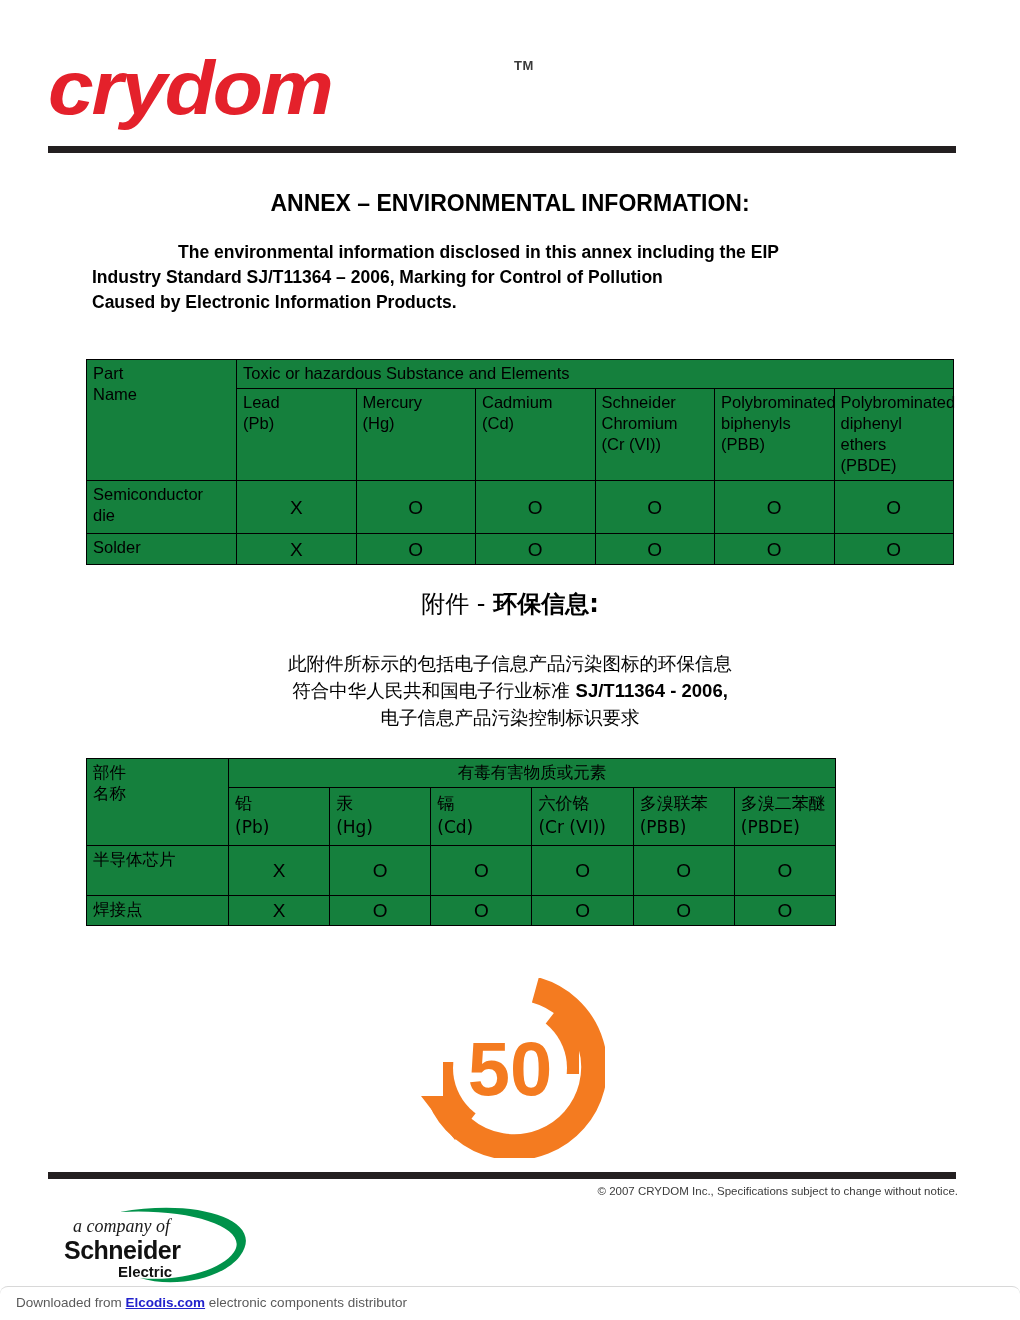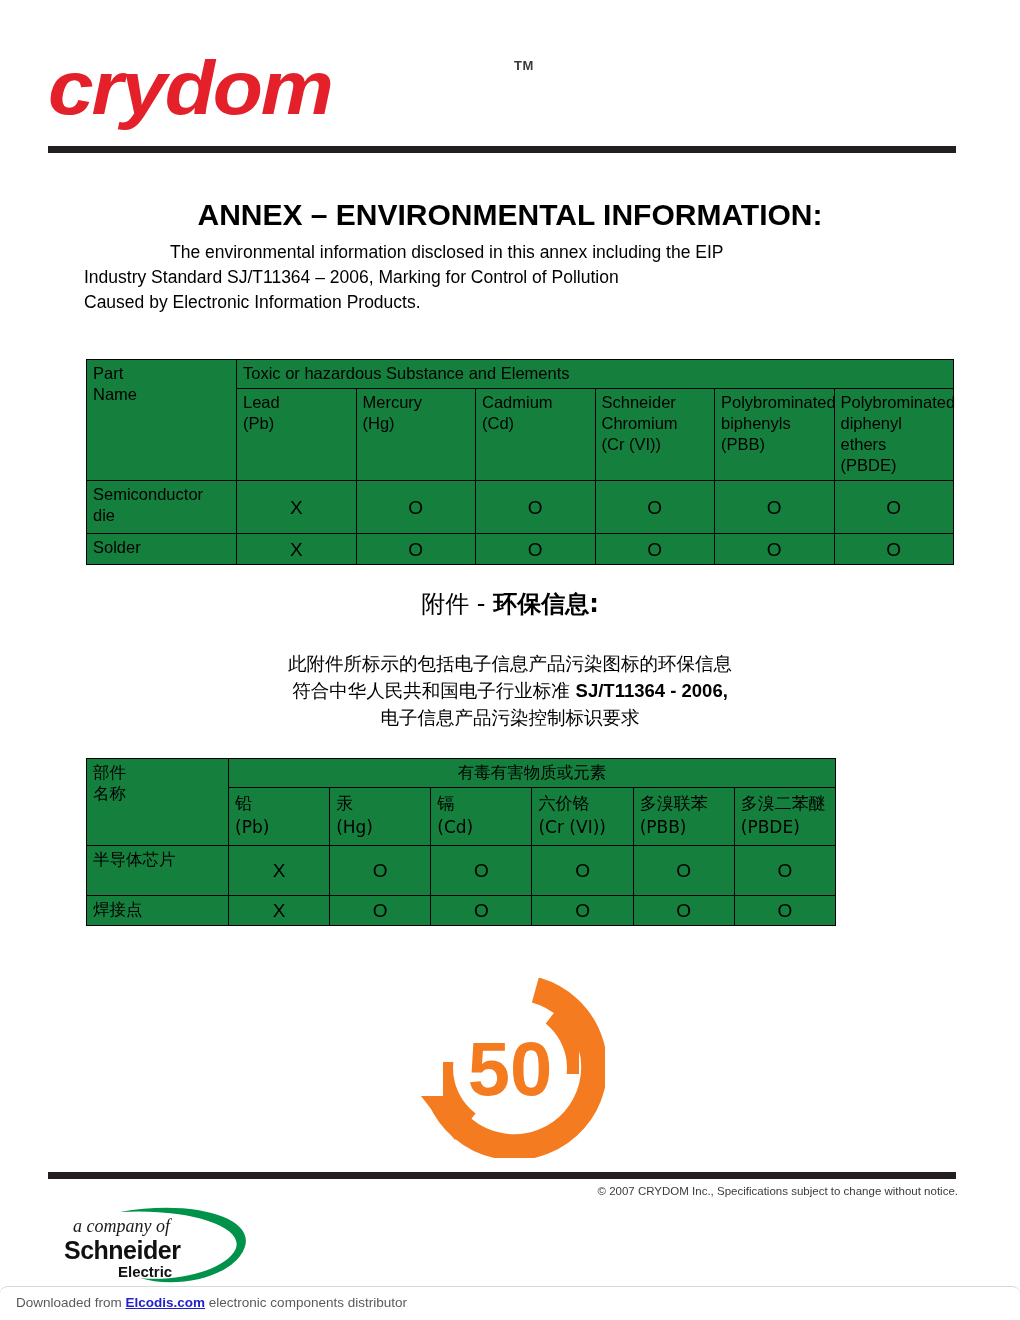--- a/index.html
+++ b/index.html
@@ -53,35 +53,35 @@
   .rule-bottom {
     position: absolute;
     left: 48px; top: 1172px;
     width: 908px; height: 7px;
     background: #231f20;
   }
 
   
   .doc-title {
     position: absolute;
-    left: 0; top: 198px;
+    left: 0; top: 190px;
     width: 1020px;
     text-align: center;
-    font-size: 30px;
+    font-size: 23px;
     font-weight: 700;
     letter-spacing: 0px;
   }
 
   
   .eng-para {
     position: absolute;
-    left: 84px; top: 240px;
+    left: 92px; top: 240px;
     width: 820px;
     font-size: 17.5px;
-    font-weight: 400;
+    font-weight: 700;
     line-height: 25px;
   }
   .eng-para .indent { padding-left: 86px; display: block; }
 
   
   table.subtbl {
     position: absolute;
     border-collapse: collapse;
     table-layout: fixed;
     background: #15803d;

